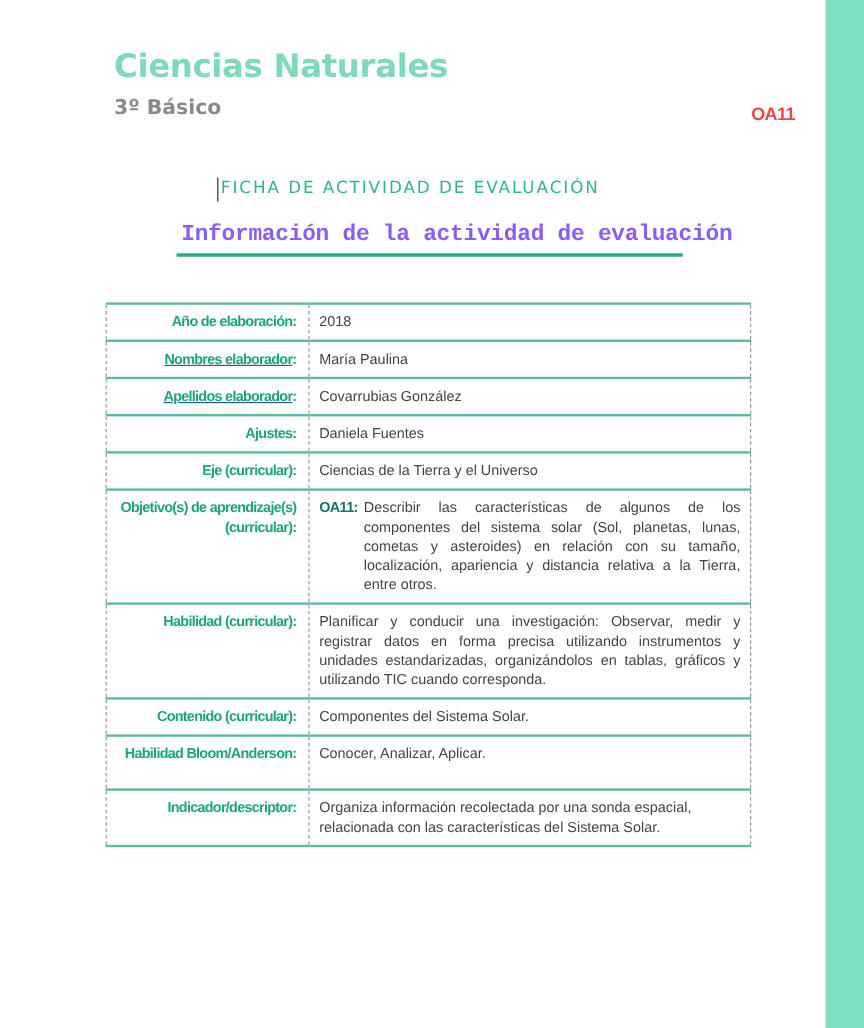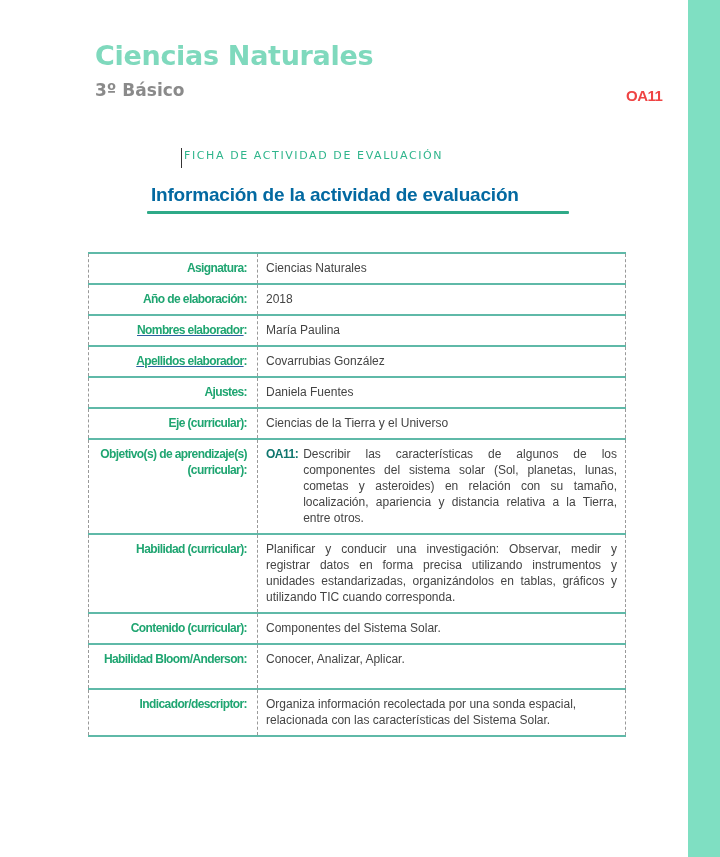--- a/index.html
+++ b/index.html
@@ -2,22 +2,22 @@
 <html><head>
 <meta charset="utf-8">
 <style>
   html, body { margin:0; padding:0; }
   body { width:720px; height:857px; background:#ffffff; position:relative; overflow:hidden; font-family:"Liberation Sans", sans-serif; }
   .side-bar { position:absolute; left:688px; top:0; width:32px; height:857px; background:#7fdfc2; }
   .subject-title { position:absolute; left:95px; top:40px; font-size:27px; font-weight:bold; color:#7fd9bd; font-family:"DejaVu Sans", sans-serif; letter-spacing:-0.3px; }
   .grade { position:absolute; left:95px; top:80px; font-size:17px; font-weight:bold; color:#8a8a8a; font-family:"DejaVu Sans", sans-serif; }
   .oa-code { position:absolute; left:626px; top:87px; font-size:15px; font-weight:bold; color:#ef4444; letter-spacing:-0.5px; }
   .caret { position:absolute; left:181px; top:148px; width:1px; height:20px; background:#333; }
-  .doc-kicker { position:absolute; left:184px; top:149px; font-size:11px; color:#2fb58c; letter-spacing:1.6px; font-family:"DejaVu Sans", sans-serif; }
-  .doc-heading { position:absolute; left:151px; top:184px; font-size:19px; font-weight:bold; color:#0369a1; font-family:Liberation Sans, sans-serif; letter-spacing:-0.2px; }
+  .doc-kicker { position:absolute; left:184px; top:149px; font-size:14px; color:#2fb58c; letter-spacing:1.6px; font-family:"DejaVu Sans", sans-serif; }
+  .doc-heading { position:absolute; left:151px; top:184px; font-size:19px; font-weight:bold; color:#8b5cf6; font-family:Liberation Mono, monospace; letter-spacing:-0.2px; }
   .heading-underline { position:absolute; left:147px; top:211px; width:422px; height:3px; background:#2faa88; border-radius:1px; }
   table.info { position:absolute; left:88px; top:252px; width:538px; border-collapse:collapse; font-size:12px; color:#444; }
   table.info td { border-top:2px solid #5fb9a8; border-bottom:2px solid #5fb9a8; vertical-align:top; padding:6px 8px 7px 8px; line-height:16px; }
   table.info td.lbl { width:150px; text-align:right; font-weight:bold; color:#1fa571; border-left:1px dashed #999; border-right:1px dashed #999; letter-spacing:-0.6px; padding-right:10px; }
   table.info td.val { border-right:1px dashed #999; }
   .lbl-link { color:#1fa571; text-decoration:underline; text-decoration-color:#2d5fa0;padding-left:31px; }
   .oa-wrap { display:flex; }
   .oa-tag { font-weight:bold; color:#0f766e; margin-right:5px; letter-spacing:-0.5px; }
   .justify { text-align:justify; }
 </style>
@@ -30,24 +30,20 @@
 <div class="grade">3º Básico</div>
 <div class="oa-code">OA11</div>
 
 <div class="caret"></div>
 <div class="doc-kicker">FICHA DE ACTIVIDAD DE EVALUACIÓN</div>
 <div class="doc-heading">Información de la actividad de evaluación</div>
 <div class="heading-underline"></div>
 
 <table class="info">
   <tbody>
-      <tr>
-    <td class="lbl">Asignatura:</td>
-    <td class="val">Ciencias Naturales</td>
-  </tr>
   <tr>
     <td class="lbl">Año de elaboración:</td>
     <td class="val">2018</td>
   </tr>
   <tr>
     <td class="lbl"><span class="lbl-link">Nombres elaborador</span><span>:</span></td>
     <td class="val">María Paulina</td>
   </tr>
   <tr>
     <td class="lbl"><span class="lbl-link">Apellidos elaborador</span><span>:</span></td>

